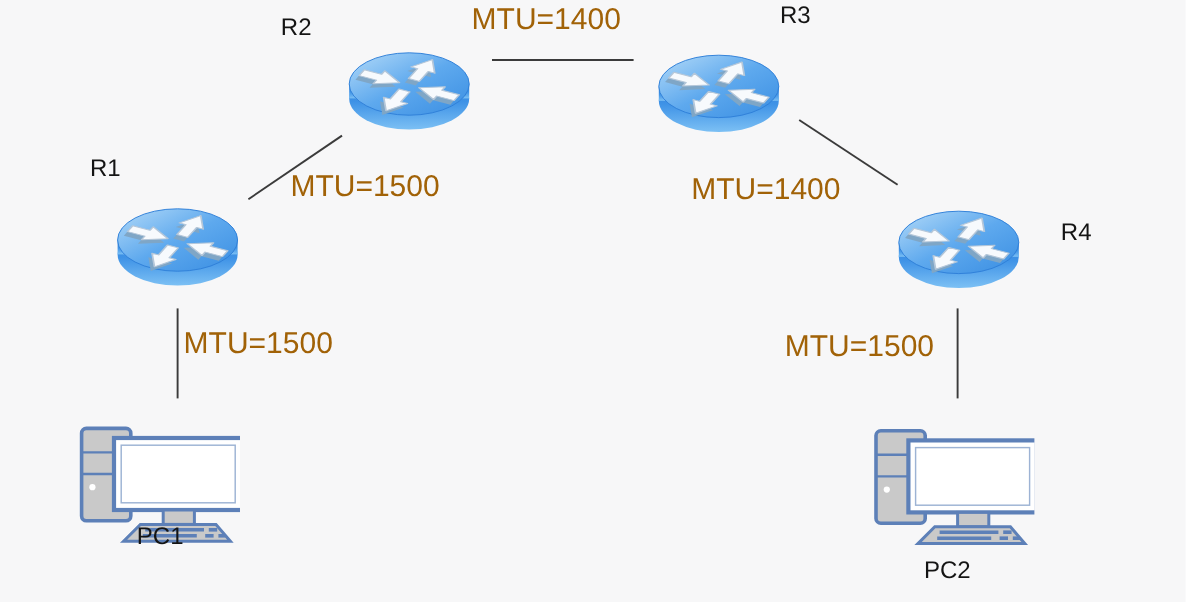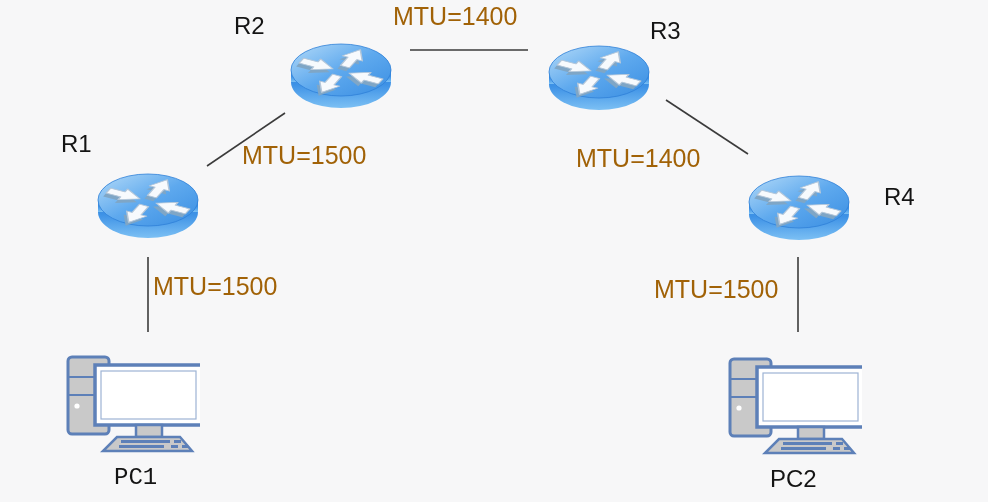--- a/index.html
+++ b/index.html
@@ -9,21 +9,21 @@
     background:#f7f7f8;
     font-family:"Liberation Sans", sans-serif;
     overflow:hidden;
   }
   .links-layer { position:absolute; left:0; top:0; width:988px; height:502px; }
   .links-layer line { stroke:#3b3b3b; stroke-width:1.6; }
   .node { position:absolute; }
   .node svg { display:block; }
   .node-label {
     position:absolute;
-    font-size:24px; color:#141414; white-space:nowrap;
+    font-size:20px; color:#141414; white-space:nowrap;
   }
   .link-label {
     position:absolute;
     font-size:25px; color:#a16207; white-space:nowrap;
   }
   .defs-holder { position:absolute; width:0; height:0; overflow:hidden; }
 </style>
 </head>
 <body>
 
@@ -107,25 +107,25 @@
     <svg viewBox="0 0 136 100" width="136" height="100">
         <use href="#pc-def"></use>
       </svg>
   </div>
   <div class="node" style="left:726px; top:355px;">
     <svg viewBox="0 0 136 100" width="136" height="100">
         <use href="#pc-def"></use>
       </svg>
   </div>
 
-  <div class="node-label" style="left:61px;  top:130px;">R1</div>
+  <div class="node-label" style="left:75px;  top:130px;">R1</div>
   <div class="node-label" style="left:234px; top:12px;">R2</div>
-  <div class="node-label" style="left:650px; top:17px;text-align:center;">R3</div>
+  <div class="node-label" style="left:650px; top:2px;text-align:center;">R3</div>
   <div class="node-label" style="left:884px; top:183px;text-align:center;">R4</div>
-  <div class="node-label" style="left:114px; top:464px;font-family:Liberation Mono, monospace;">PC1</div>
+  <div class="node-label" style="left:114px; top:436px;">PC1</div>
   <div class="node-label" style="left:770px; top:465px;">PC2</div>
 
   <div class="link-label" style="left:153px; top:272px;">MTU=1500</div>
   <div class="link-label" style="left:242px; top:141px;">MTU=1500</div>
   <div class="link-label" style="left:393px; top:2px;">MTU=1400</div>
   <div class="link-label" style="left:576px; top:144px;">MTU=1400</div>
   <div class="link-label" style="left:654px; top:275px;">MTU=1500</div>
 
 </div>
 

